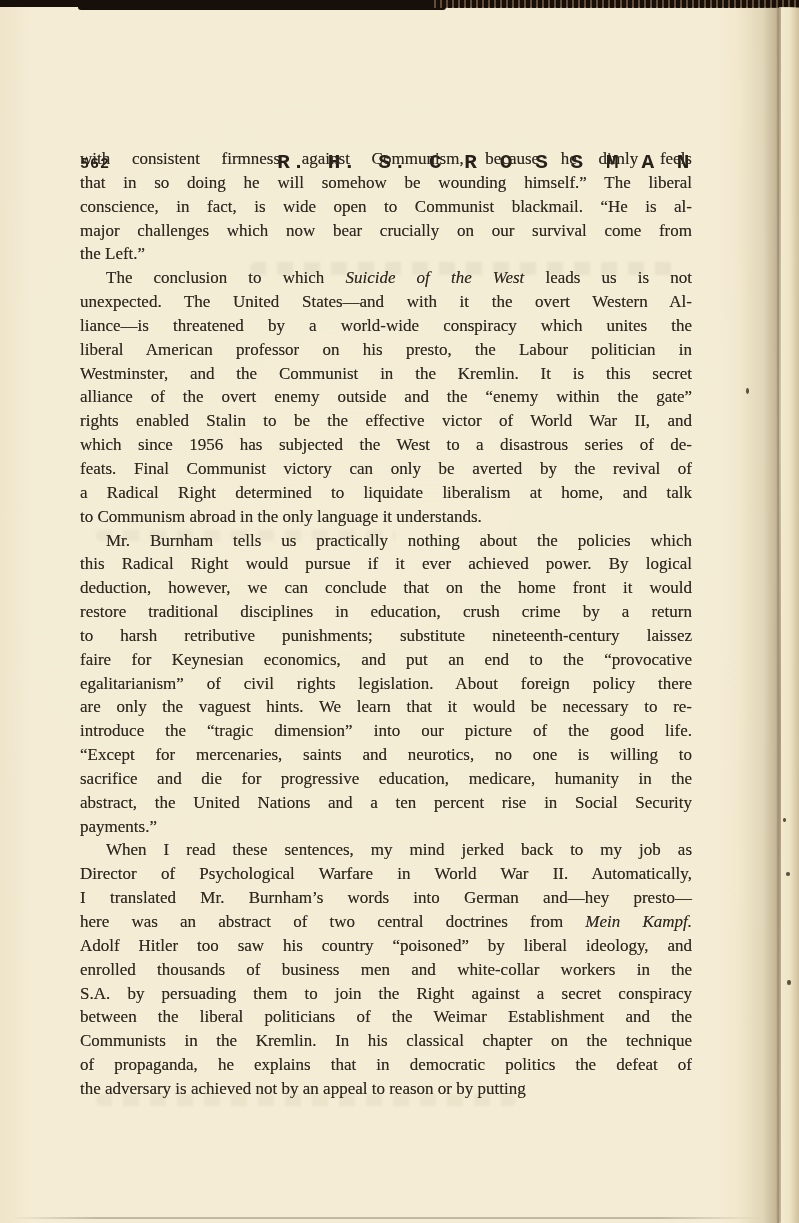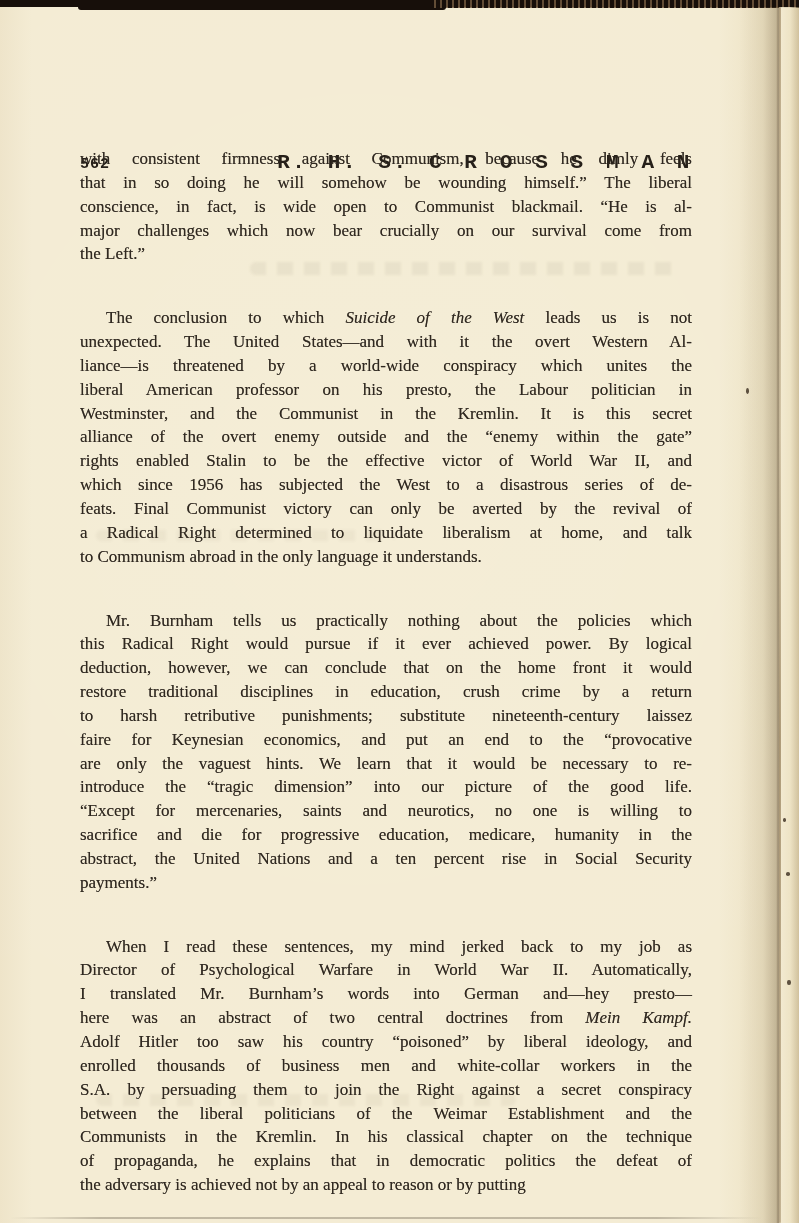--- a/index.html
+++ b/index.html
@@ -87,21 +87,21 @@
     text-shadow: 0 0 0.4px rgba(47,40,32,0.55);
   }
   .line {
     line-height: 23.85px;
     height: 23.85px;
     text-align: justify;
     text-align-last: justify;
     white-space: nowrap; 
   }
   .line.last { text-align-last: left; }
-  .line.indent { text-indent: 26px; margin-top: 40px; }
+  .line.indent { text-indent: 26px; }
   .line em { font-style: italic; }
   
   .speck { position: absolute; background: rgba(58,44,30,0.8); border-radius: 45%; }
   .speck.s1 { left: 746px; top: 388px; width: 3px; height: 6px; }
   .speck.s2 { left: 783px; top: 818px; width: 3px; height: 4px; }
   .speck.s3 { left: 786px; top: 872px; width: 4px; height: 4px; }
   .speck.s4 { left: 787px; top: 980px; width: 4px; height: 5px; }
   .ghost {
     position: absolute; height: 13px; filter: blur(1.6px); opacity: 0.55;
     background: repeating-linear-gradient(90deg,
@@ -146,20 +146,21 @@
         <div class="line"><span>a Radical Right determined to liquidate liberalism at home, and talk</span></div>
         <div class="line last"><span>to Communism abroad in the only language it understands.</span></div>
       </div>
       <div>
         <div class="line indent"><span>Mr. Burnham tells us practically nothing about the policies which</span></div>
         <div class="line"><span>this Radical Right would pursue if it ever achieved power. By logical</span></div>
         <div class="line"><span>deduction, however, we can conclude that on the home front it would</span></div>
         <div class="line"><span>restore traditional disciplines in education, crush crime by a return</span></div>
         <div class="line"><span>to harsh retributive punishments; substitute nineteenth-century laissez</span></div>
         <div class="line"><span>faire for Keynesian economics, and put an end to the “provocative</span></div>
+        <div class="line"><span>egalitarianism” of civil rights legislation. About foreign policy there</span></div>
         <div class="line"><span>are only the vaguest hints. We learn that it would be necessary to re-</span></div>
         <div class="line"><span>introduce the “tragic dimension” into our picture of the good life.</span></div>
         <div class="line"><span>“Except for mercenaries, saints and neurotics, no one is willing to</span></div>
         <div class="line"><span>sacrifice and die for progressive education, medicare, humanity in the</span></div>
         <div class="line"><span>abstract, the United Nations and a ten percent rise in Social Security</span></div>
         <div class="line last"><span>payments.”</span></div>
       </div>
       <div>
         <div class="line indent"><span>When I read these sentences, my mind jerked back to my job as</span></div>
         <div class="line"><span>Director of Psychological Warfare in World War II. Automatically,</span></div>

